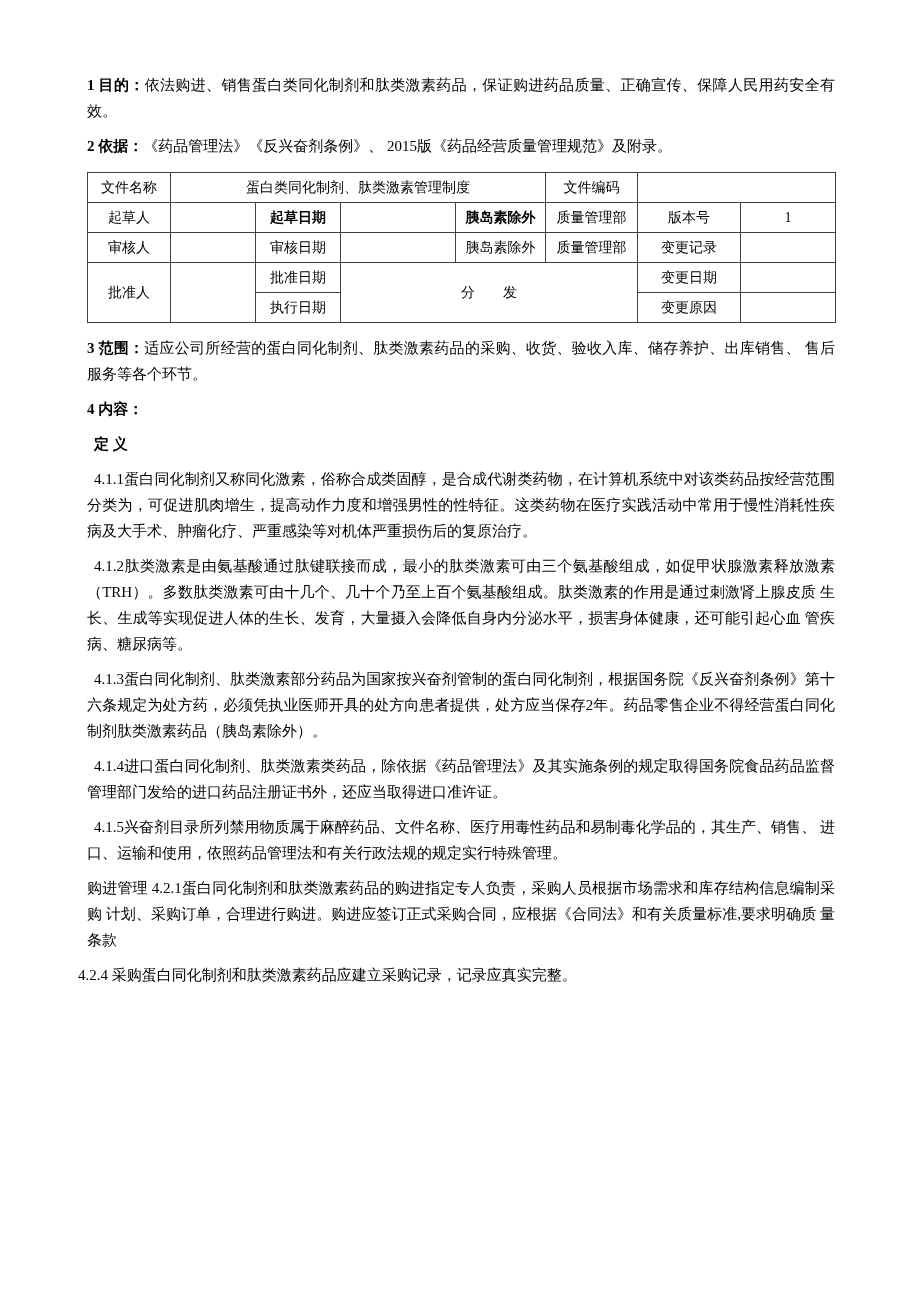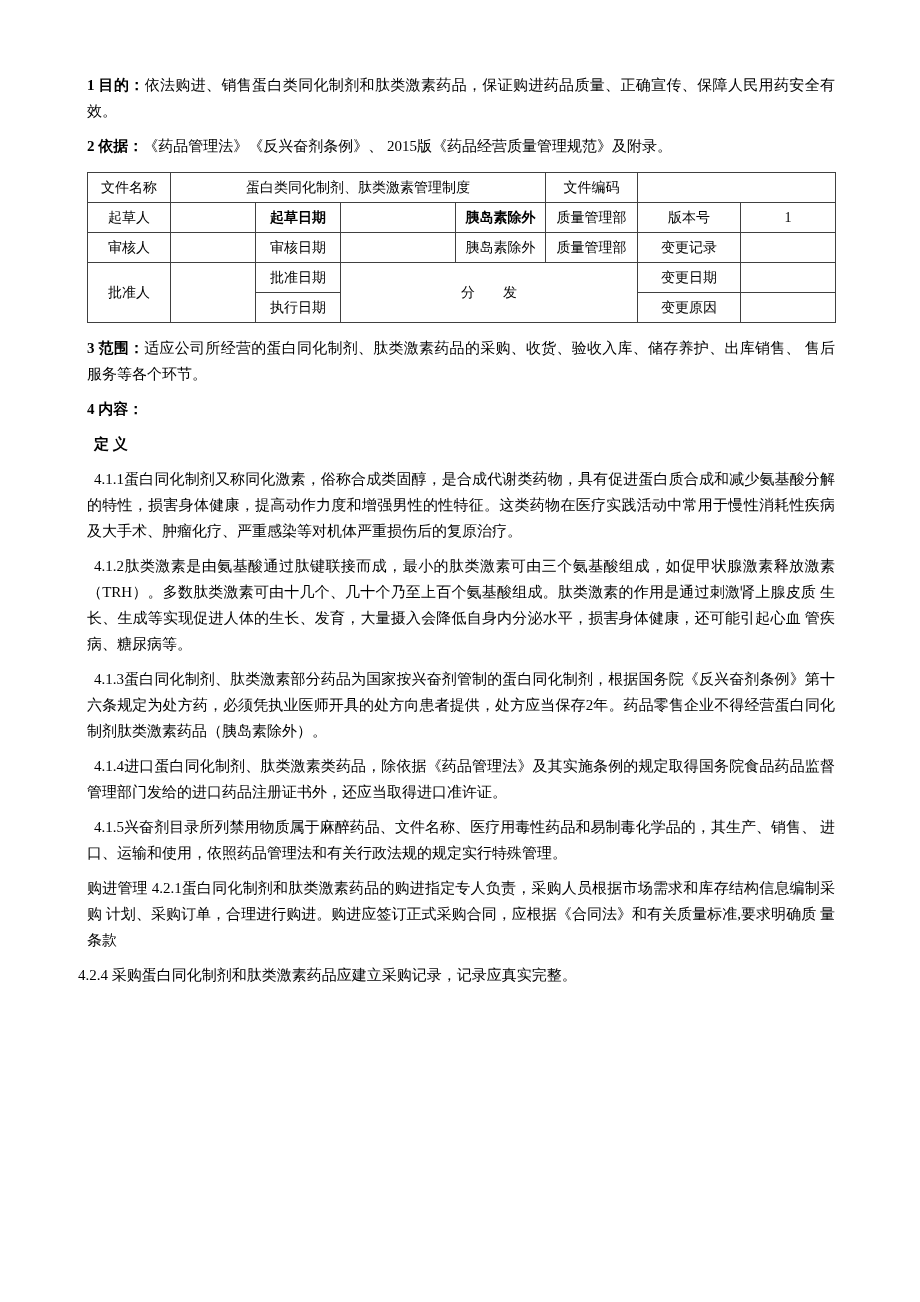--- a/index.html
+++ b/index.html
@@ -109,21 +109,21 @@
         </tr>
       </tbody>
     </table>
 
     <p class="para"><span class="b">3 范围：</span><span>适应公司所经营的蛋白同化制剂、肽类激素药品的采购、收货、验收入库、储存养护、出库销售、 售后服务等各个环节。</span></p>
 
     <p class="para b">4 内容：</p>
 
     <p class="para b ind">定 义</p>
 
-    <p class="para ind">4.1.1蛋白同化制剂又称同化激素，俗称合成类固醇，是合成代谢类药物，具有促进蛋白质合成和减少氨基酸分解的特性，损害身体健康，提高动作力度和增强男性的性特征。这类药物在医疗实践活动中常用于慢性消耗性疾病及大手术、肿瘤化疗、严重感染等对机体严重损伤后的复原治疗。</p>
+    <p class="para ind">4.1.1蛋白同化制剂又称同化激素，俗称合成类固醇，是合成代谢类药物，在计算机系统中对该类药品按经营范围分类为，可促进肌肉增生，提高动作力度和增强男性的性特征。这类药物在医疗实践活动中常用于慢性消耗性疾病及大手术、肿瘤化疗、严重感染等对机体严重损伤后的复原治疗。</p>
     <p class="para ind">4.1.2肽类激素是由氨基酸通过肽键联接而成，最小的肽类激素可由三个氨基酸组成，如促甲状腺激素释放激素（TRH）。多数肽类激素可由十几个、几十个乃至上百个氨基酸组成。肽类激素的作用是通过刺激肾上腺皮质 生长、生成等实现促进人体的生长、发育，大量摄入会降低自身内分泌水平，损害身体健康，还可能引起心血 管疾病、糖尿病等。</p>
     <p class="para ind">4.1.3蛋白同化制剂、肽类激素部分药品为国家按兴奋剂管制的蛋白同化制剂，根据国务院《反兴奋剂条例》第十六条规定为处方药，必须凭执业医师开具的处方向患者提供，处方应当保存2年。药品零售企业不得经营蛋白同化制剂肽类激素药品（胰岛素除外）。</p>
     <p class="para ind">4.1.4进口蛋白同化制剂、肽类激素类药品，除依据《药品管理法》及其实施条例的规定取得国务院食品药品监督管理部门发给的进口药品注册证书外，还应当取得进口准许证。</p>
     <p class="para ind">4.1.5兴奋剂目录所列禁用物质属于麻醉药品、文件名称、医疗用毒性药品和易制毒化学品的，其生产、销售、 进口、运输和使用，依照药品管理法和有关行政法规的规定实行特殊管理。</p>
     <p class="para">购进管理 4.2.1蛋白同化制剂和肽类激素药品的购进指定专人负责，采购人员根据市场需求和库存结构信息编制采购 计划、采购订单，合理进行购进。购进应签订正式采购合同，应根据《合同法》和有关质量标准,要求明确质 量条款</p>
     <p class="para outdent">4.2.4 采购蛋白同化制剂和肽类激素药品应建立采购记录，记录应真实完整。</p>
 
   </div>
 </div>
 

